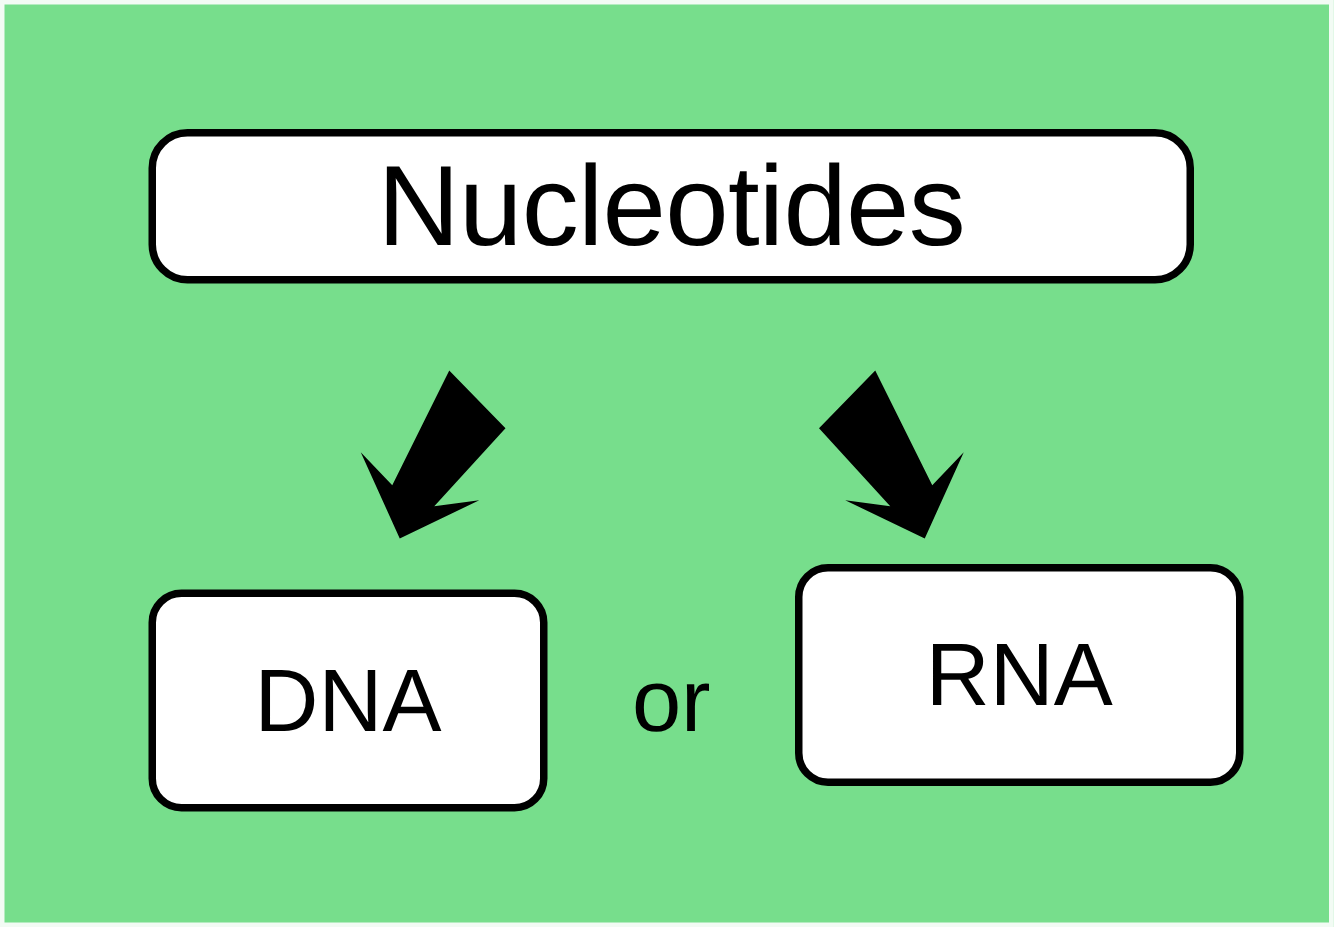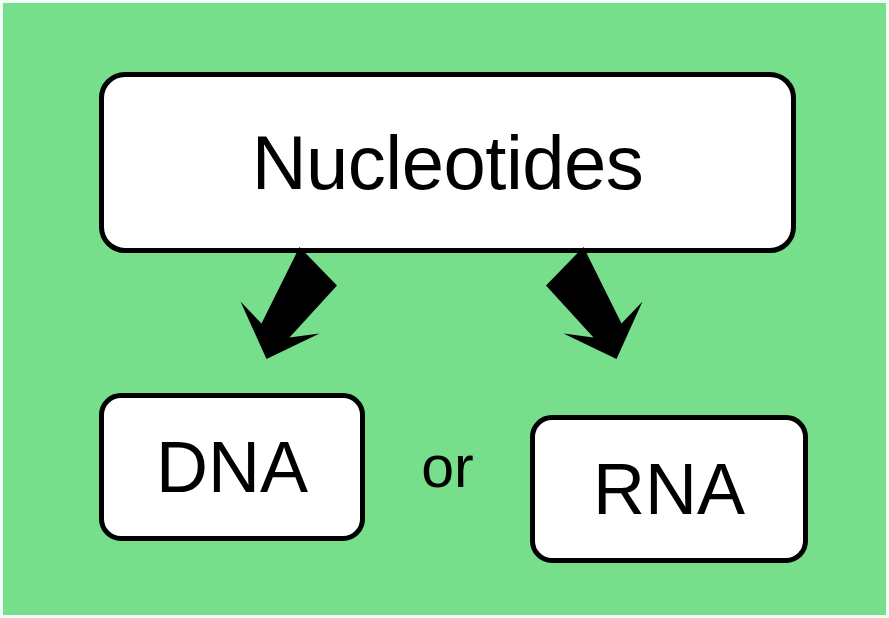--- a/index.html
+++ b/index.html
@@ -33,44 +33,44 @@
     border-radius: 22px;
     display: flex;
     align-items: center;
     justify-content: center;
     color: #000000;
     line-height: 1;
     white-space: nowrap;
   }
   .node-top {
     left: 99px;
-    top: 72px;
+    top: 86px;
     width: 697px;
-    height: 181px;
+    height: 103px;
     border-radius: 26px;
   }
   .node-top .node-label {
     font-size: 76px;
     letter-spacing: -0.5px;
   }
   .node-dna {
     left: 99px;
     top: 393px;
     width: 266px;
     height: 148px;
   }
   .node-rna {
     left: 530px;
-    top: 415px;
-    width: 278px;
+    top: 376px;
+    width: 299px;
     height: 148px;
   }
   .node-dna .node-label,
   .node-rna .node-label {
-    font-size: 72px;
+    font-size: 59px;
     letter-spacing: 0px;
   }
   
   .or-text {
     position: absolute;
     left: 365px;
     top: 393px;
     width: 165px;
     height: 148px;
     display: flex;

